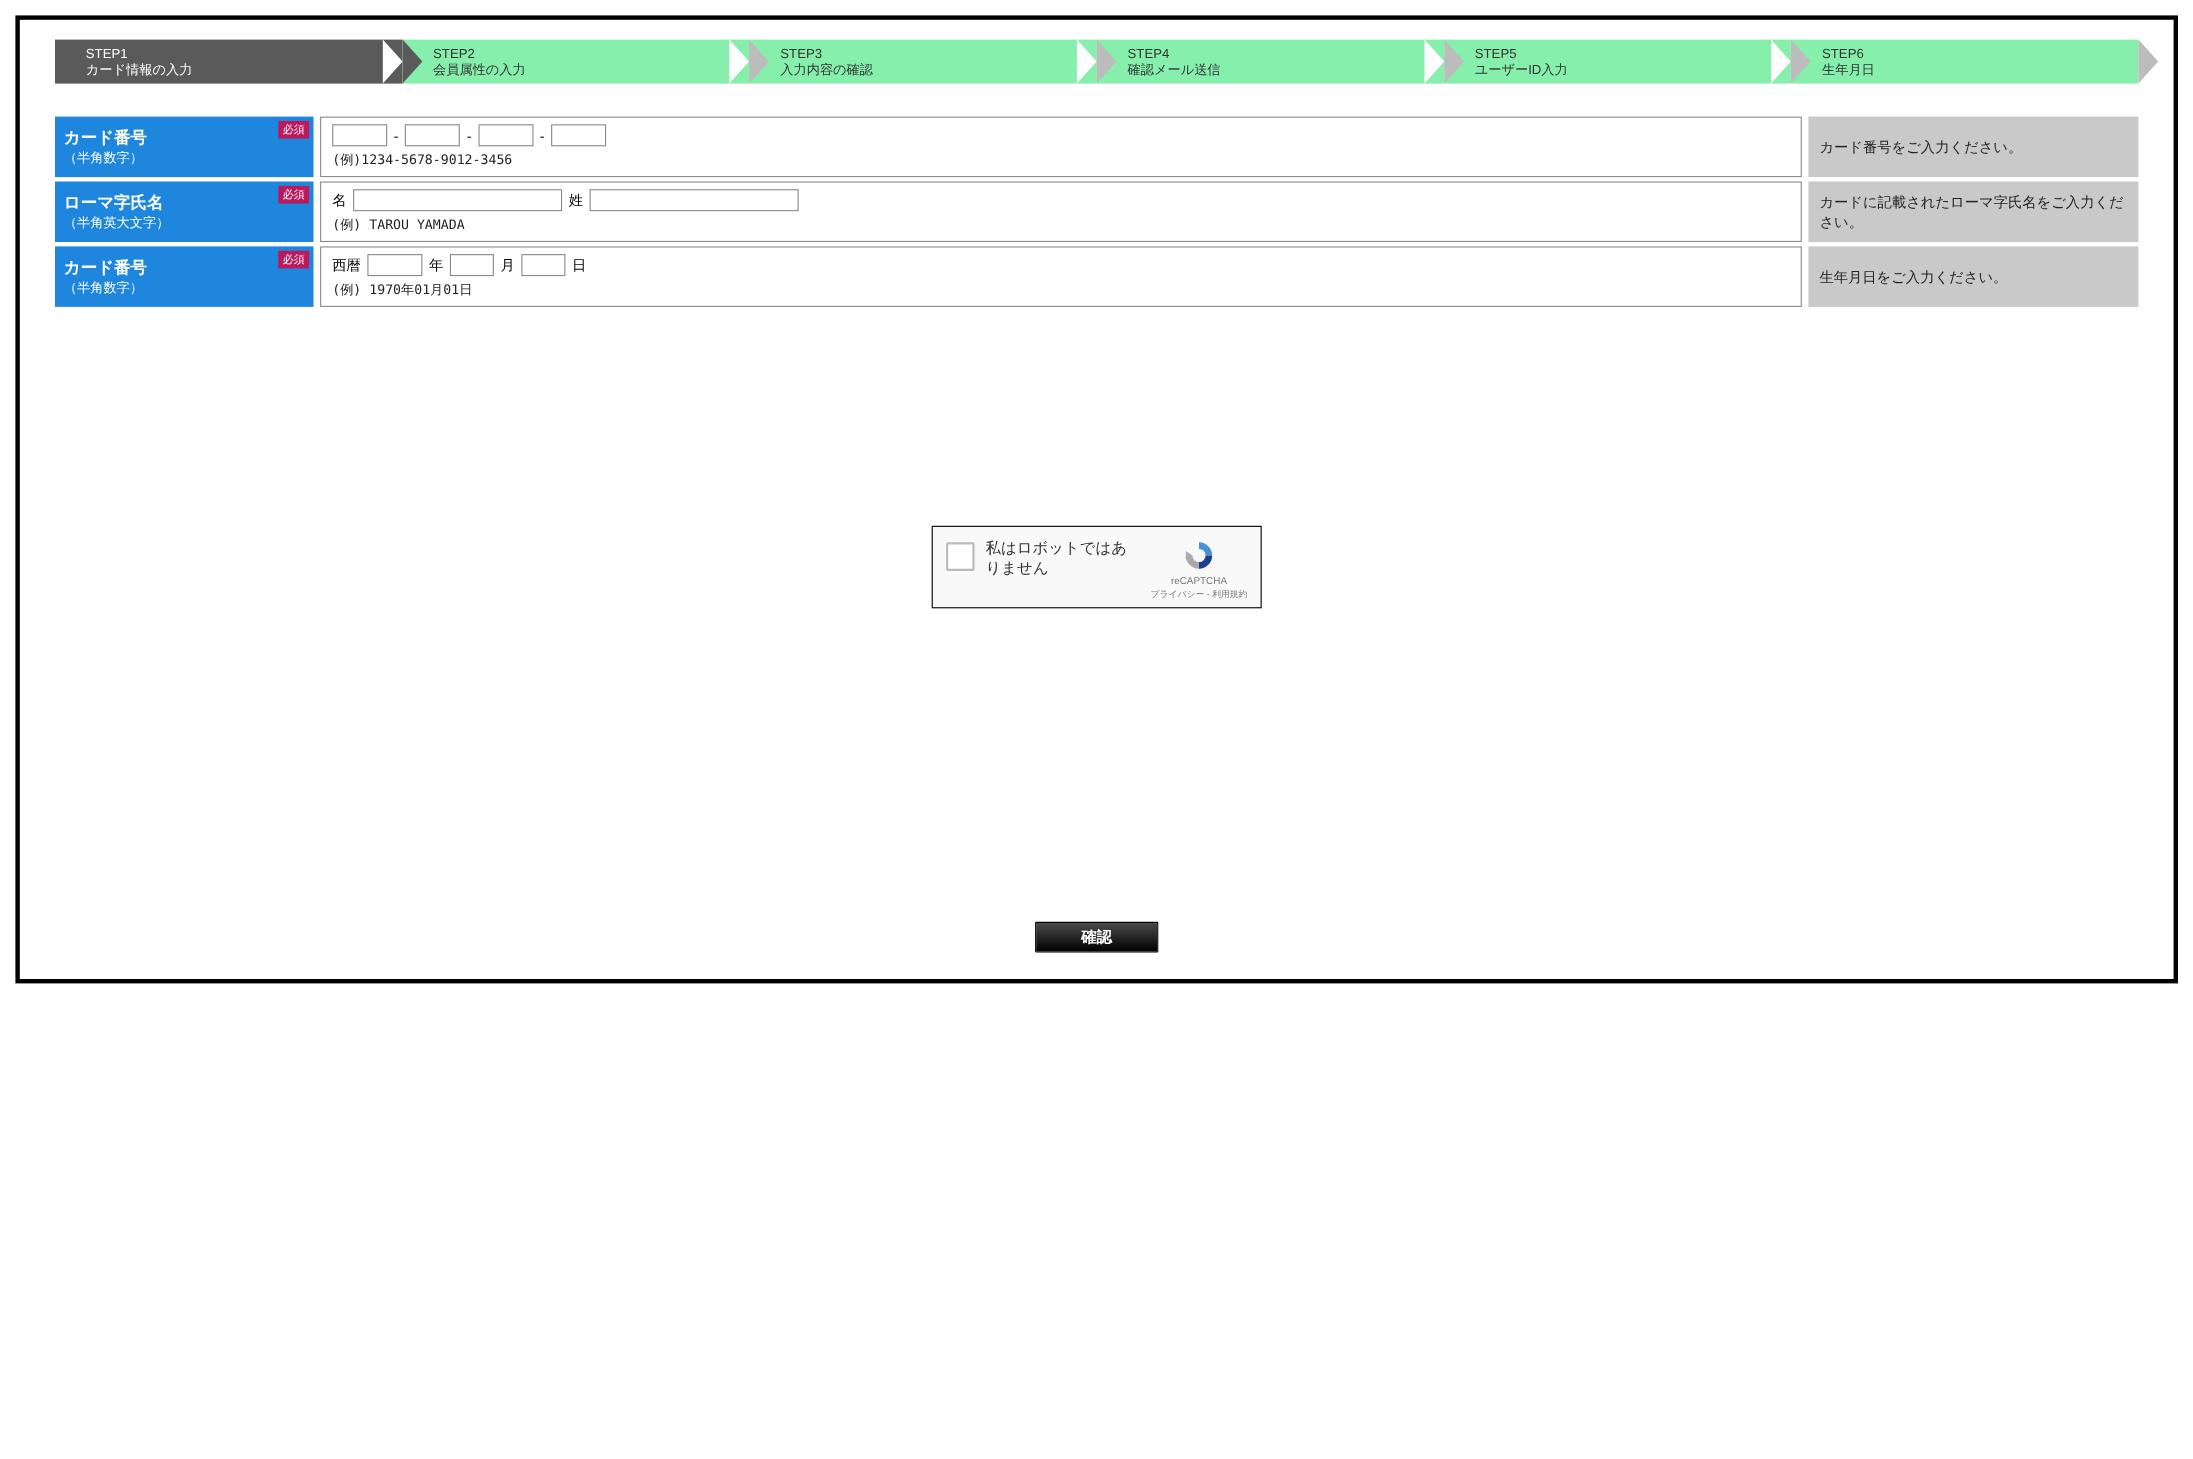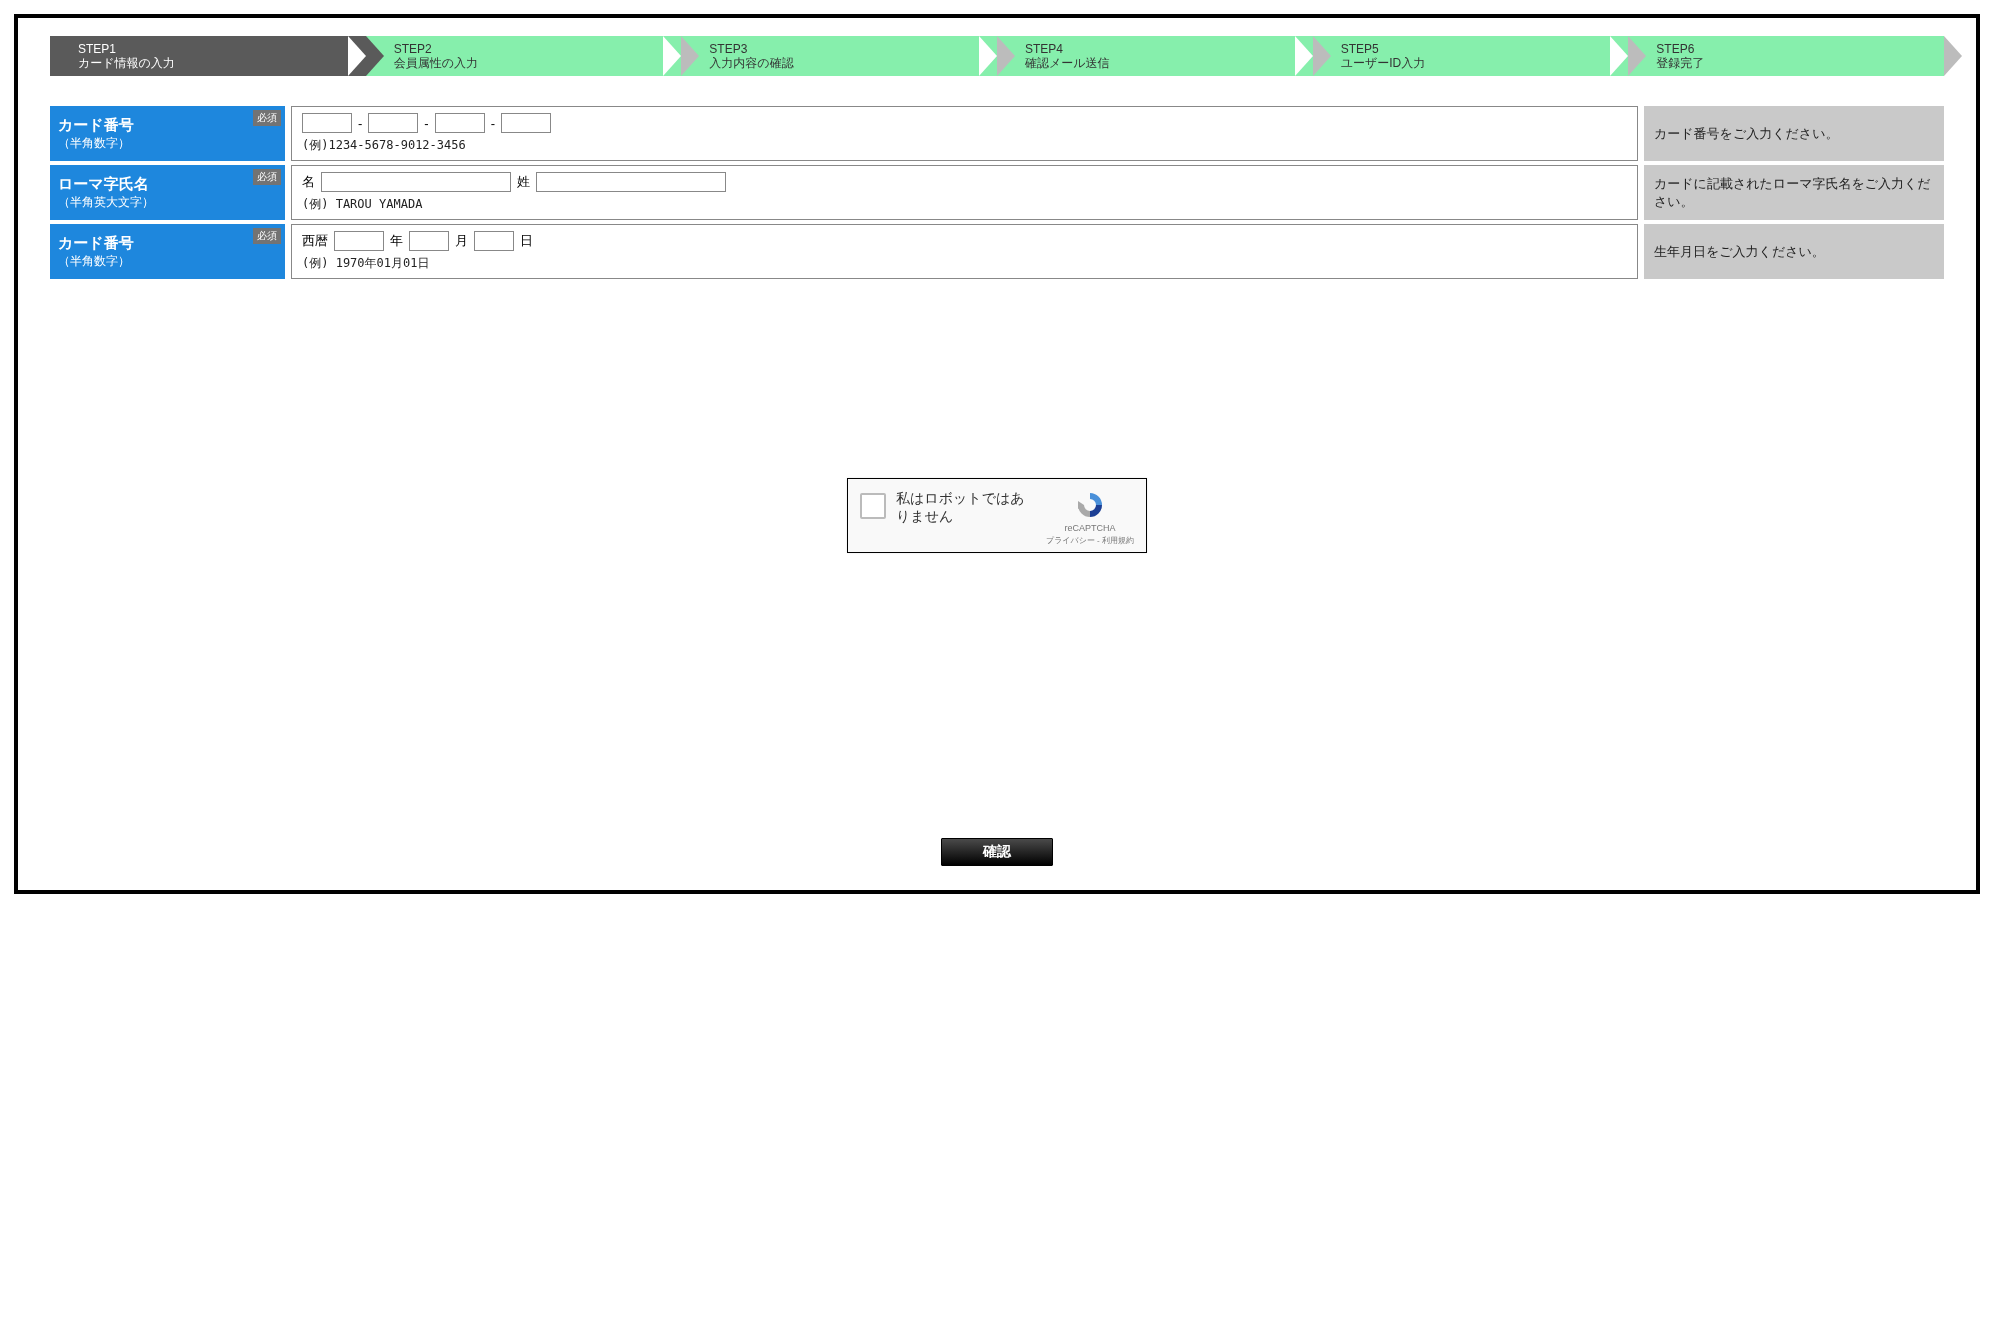--- a/index.html
+++ b/index.html
@@ -74,21 +74,21 @@
     display: flex;
     flex-direction: column;
     justify-content: center;
   }
   .label-main { font-size: 15px; font-weight: bold; }
   .label-sub { font-size: 12px; }
   .required-badge {
     position: absolute;
     top: 4px;
     right: 4px;
-    background: #737373;
+    background: #be185d;
     color: #fff;
     font-size: 10px;
     padding: 1px 4px;
   }
   .input-cell {
     border: 1px solid #888;
     flex: 1;
     padding: 6px 10px;
     display: flex;
     flex-direction: column;
@@ -211,21 +211,21 @@
       <div>
         <span class="step-text-line1">STEP5</span>
         <span class="step-text-line2">ユーザーID入力</span>
       </div>
       <span class="step-chevron-right"></span>
     </div>
     <div class="step inactive">
       <span class="step-chevron-left"></span>
       <div>
         <span class="step-text-line1">STEP6</span>
-        <span class="step-text-line2">登録完了</span>
+        <span class="step-text-line2">生年月日</span>
       </div>
       <span class="step-chevron-right"></span>
     </div>
   </div>
 
   <div class="form-table">
 
     <div class="form-row">
       <div class="label-cell">
         <span class="label-main">カード番号</span>

